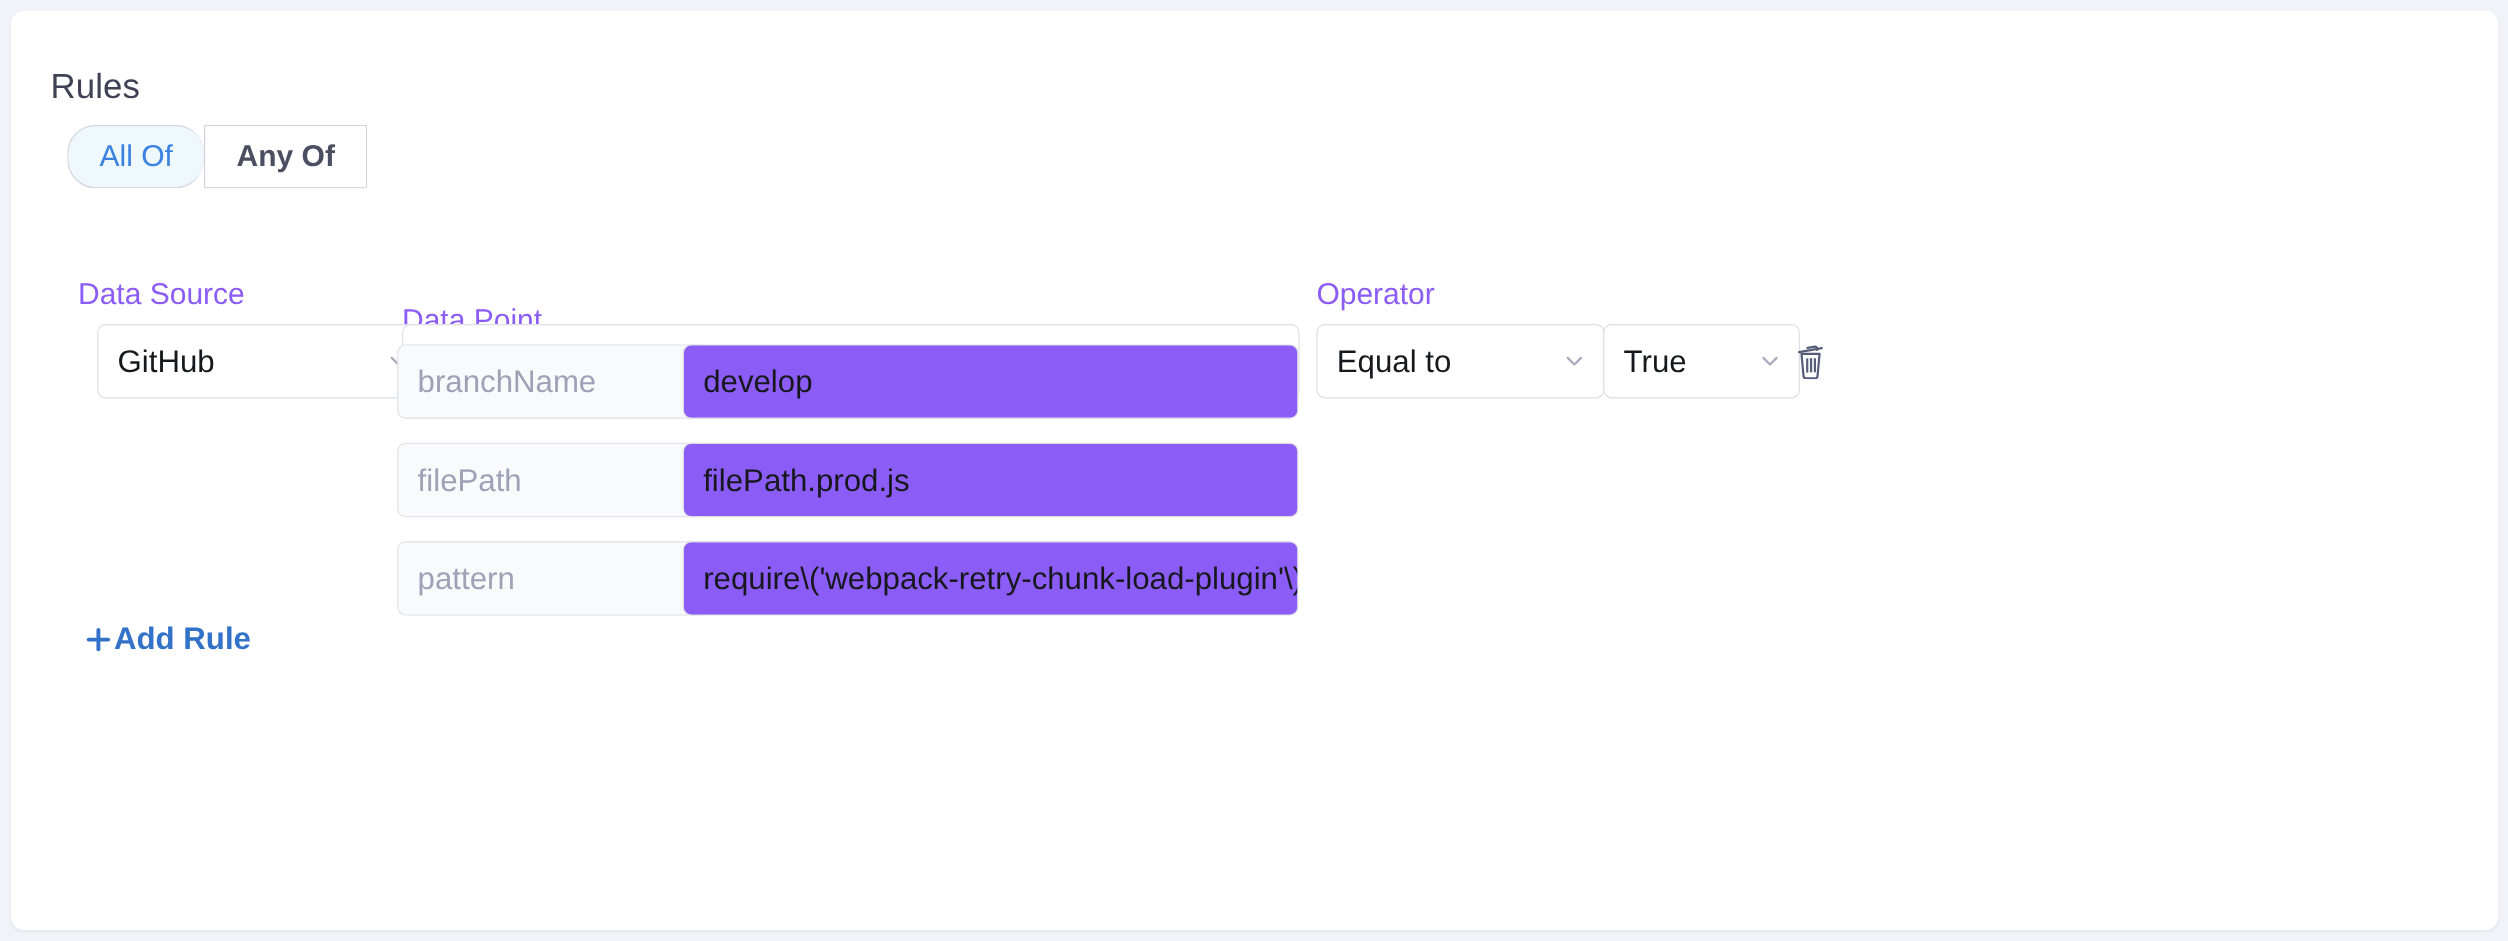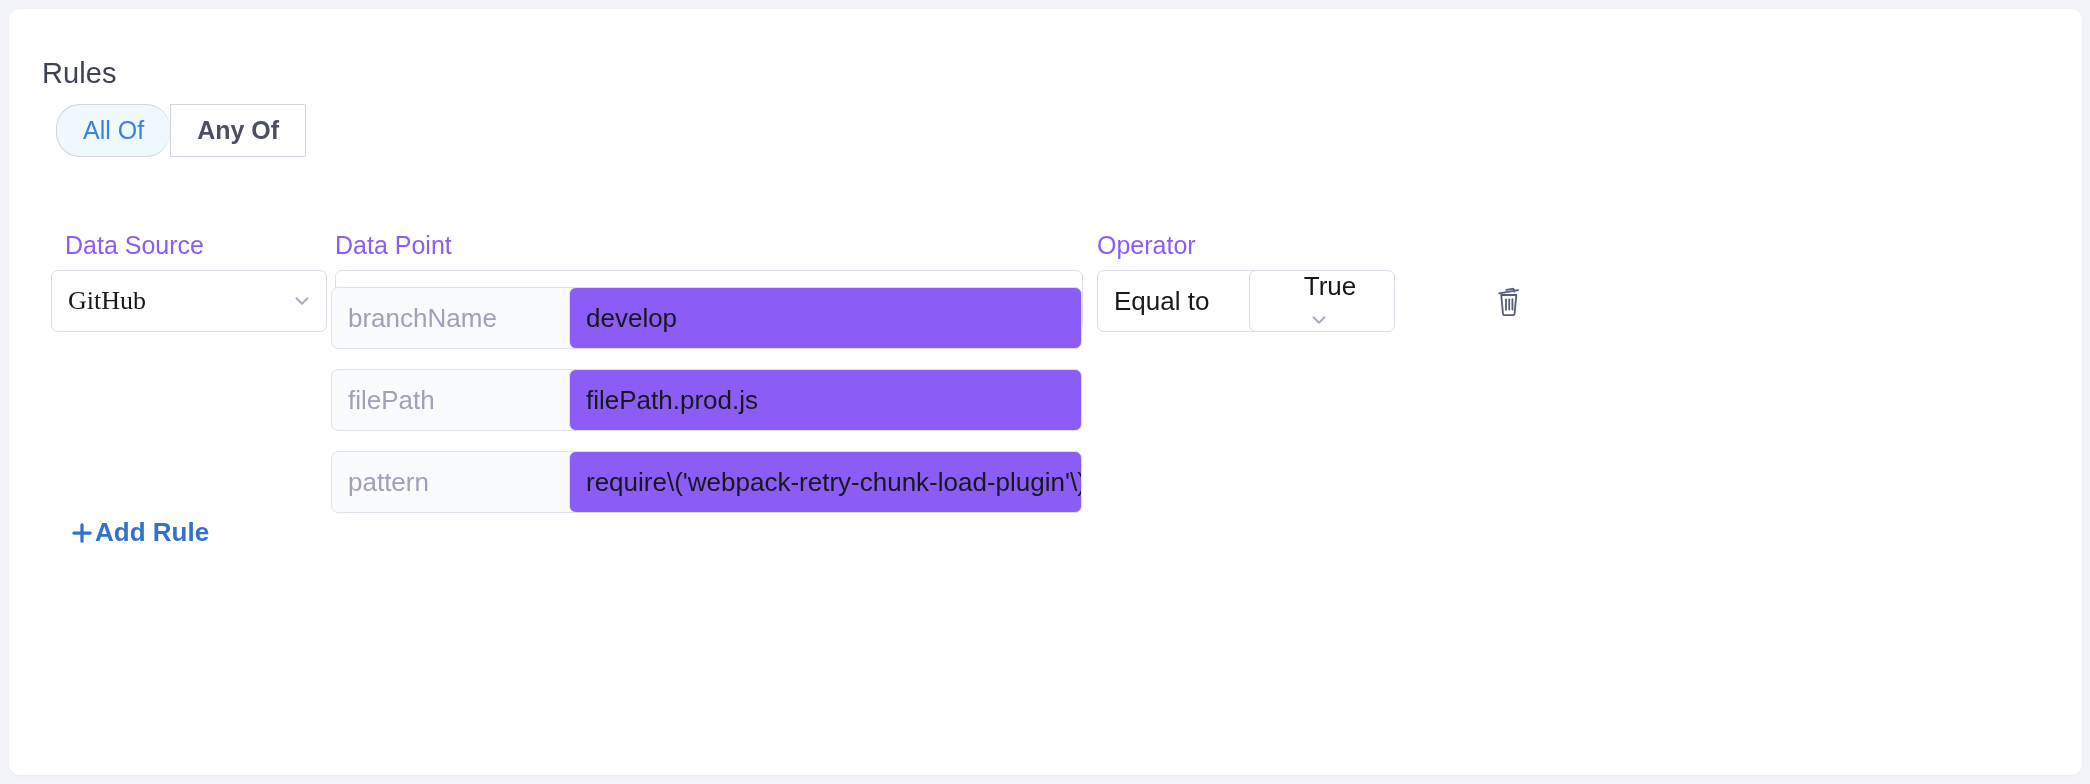--- a/index.html
+++ b/index.html
@@ -54,21 +54,21 @@
     border-color: #d2d3dc;
     border-radius: 24px;
   }
   .field-label {
     position: absolute;
     font-size: 25px;
     color: #8b5cf6;
     white-space: nowrap;
   }
   .lbl-ds { left: 56px; }
-  .lbl-dp { left: 326px; }
+  .lbl-dp { left: 326px; margin-top: 22px; }
   .lbl-op { left: 1088px; }
 
   
   .select {
     position: absolute;
     height: 62px;
     background: #fff;
     border: 1px solid #dddee7;
     border-radius: 7px;
     display: flex;
@@ -85,24 +85,24 @@
     flex: 1;
   }
   .chev {
     width: 42px;
     display: flex; align-items: center; justify-content: center;
     flex: 0 0 auto;
     padding-right: 6px;
   }
   .chev svg { display: block; }
 
-  .sel-ds { left: 42px;   top: 261px; width: 276px; font-family: Liberation Serif, serif; }
+  .sel-ds { left: 72px;   top: 261px; width: 276px; }
   .sel-dp { left: 326px;  top: 261px; width: 748px; }
   .sel-op { left: 1088px; top: 261px; width: 240px; }
-  .sel-vl { left: 1240px; top: 261px; width: 146px; flex-direction: column; }
+  .sel-vl { left: 1327px; top: 261px; width: 164px; }
 
   
   .trash-btn {
     position: absolute;
     left: 1477px; top: 268px;
     width: 46px; height: 48px;
     display: flex; align-items: center; justify-content: center;
     cursor: pointer;
     background: none; border: none;
   }

